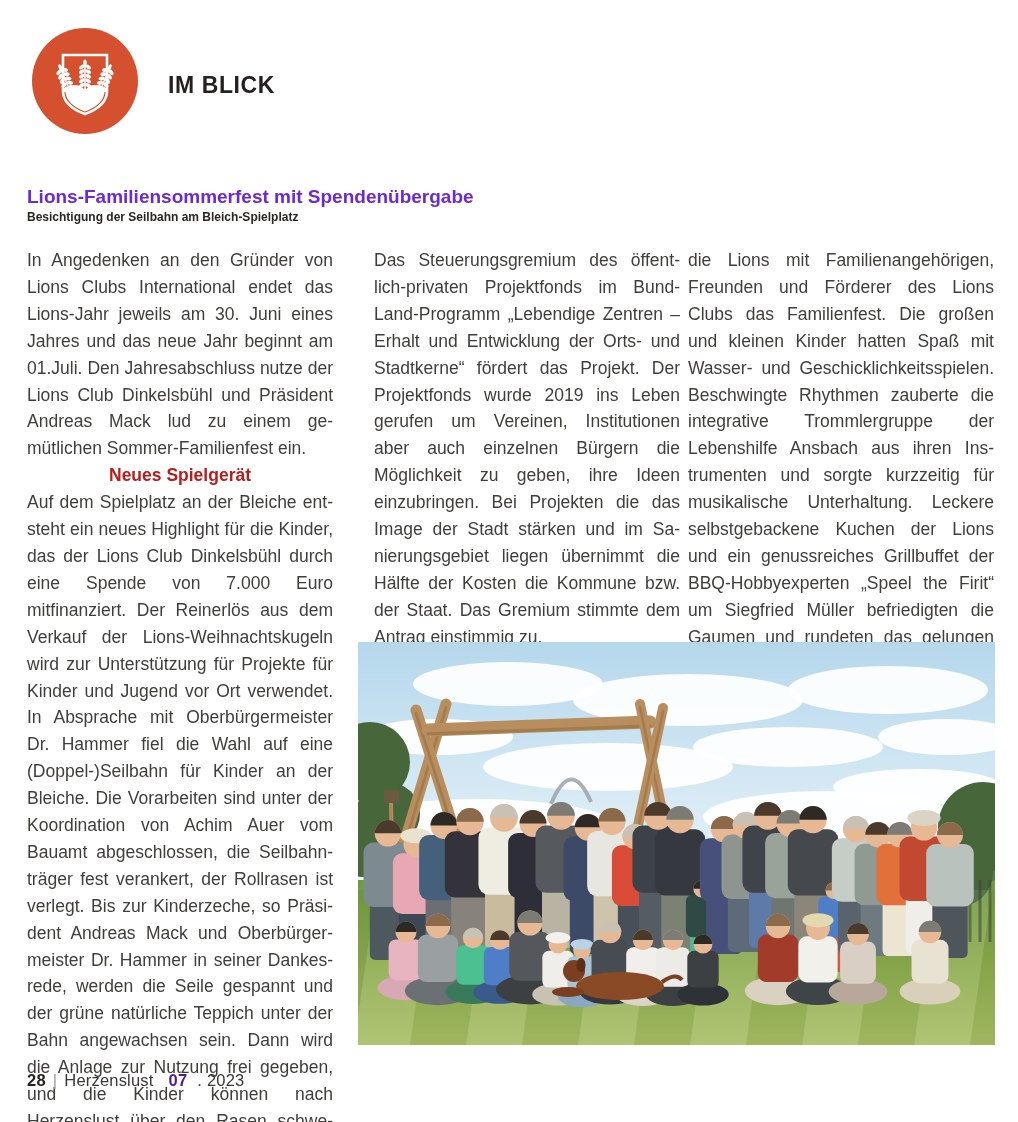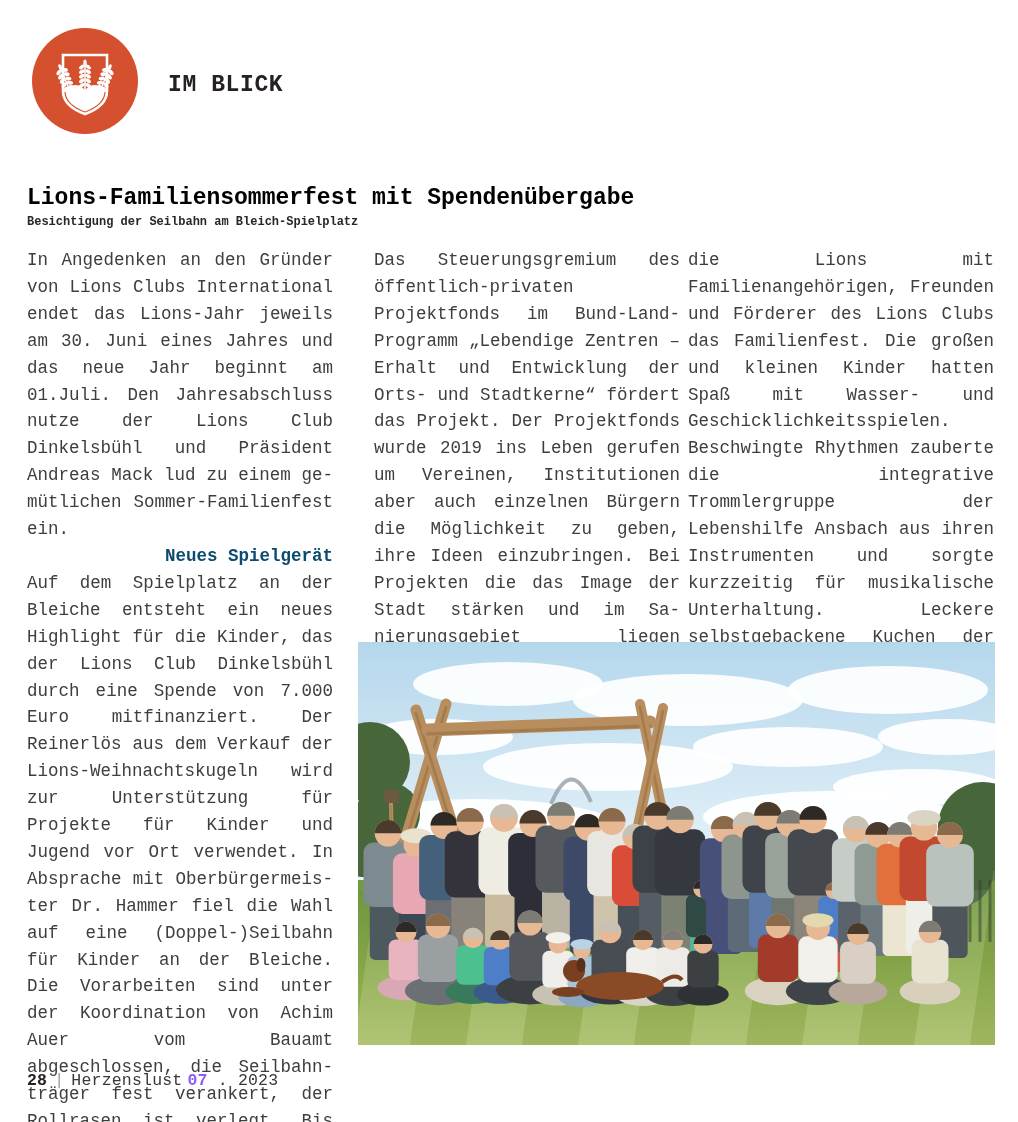--- a/index.html
+++ b/index.html
@@ -1,47 +1,47 @@
 <!DOCTYPE html>
 <html lang="de"><head>
 <meta charset="utf-8">
 <style>
   html,body{margin:0;padding:0;background:#ffffff;}
   .page{
     position:relative;width:1018px;height:1122px;background:#ffffff;
-    font-family:Liberation Mono, monospace;
+    font-family:Liberation Sans, sans-serif;
     color:#403e3b;overflow:hidden;
   }
   .logo{position:absolute;left:32px;top:28px;width:106px;height:106px;}
   .section-title{
     position:absolute;left:168px;top:72px;font-size:23px;font-weight:bold;
     color:#262120;letter-spacing:0.6px;
   }
   .article-head{position:absolute;left:27px;top:186px;width:966px;}
-  .title{margin:0;font-size:23px;line-height:1.12;font-weight:bold;color:#000000;}
+  .title{margin:0;font-size:19px;line-height:1.12;font-weight:bold;color:#6d28d9;}
   .subtitle{margin:3px 0 0;font-size:12px;font-weight:bold;color:#2b2624;}
   .col{
     position:absolute;top:247px;width:306px;
     font-size:17.5px;line-height:26.9px;color:#403e3b;
     text-align:justify;hyphens:auto;-webkit-hyphens:auto;
   }
   .col p{margin:0;}
-  .col .subhead{font-weight:bold;text-align:right;color:#0c4a6e;}
+  .col .subhead{font-weight:bold;text-align:center;color:#b91c1c;}
   .col1{left:27px;}
   .col2{left:374px;}
   .col3{left:688px;}
   .photo{position:absolute;left:358px;top:642px;width:637px;height:403px;}
   .photo svg{display:block;}
   .footer{
     position:absolute;left:27px;top:1071px;font-size:16.5px;color:#3a3836;
     letter-spacing:0.2px;
   }
   .footer .pn{font-weight:bold;color:#262120;margin-top:42px;}
   .footer .sep{color:#9b9b9b;padding:0 7px;}
-  .footer .issue{color:#8b5cf6;font-weight:bold;margin-left:5px;}
+  .footer .issue{color:#4c1d95;font-weight:bold;margin-left:15px;}
   .footer .yr{margin-left:10px;}
 </style>
 </head>
 <body>
 
 <div class="page">
 
   <svg class="logo" viewBox="0 0 106 106" role="img">
     <defs>
       <g id="ear" fill="#ffffff">

